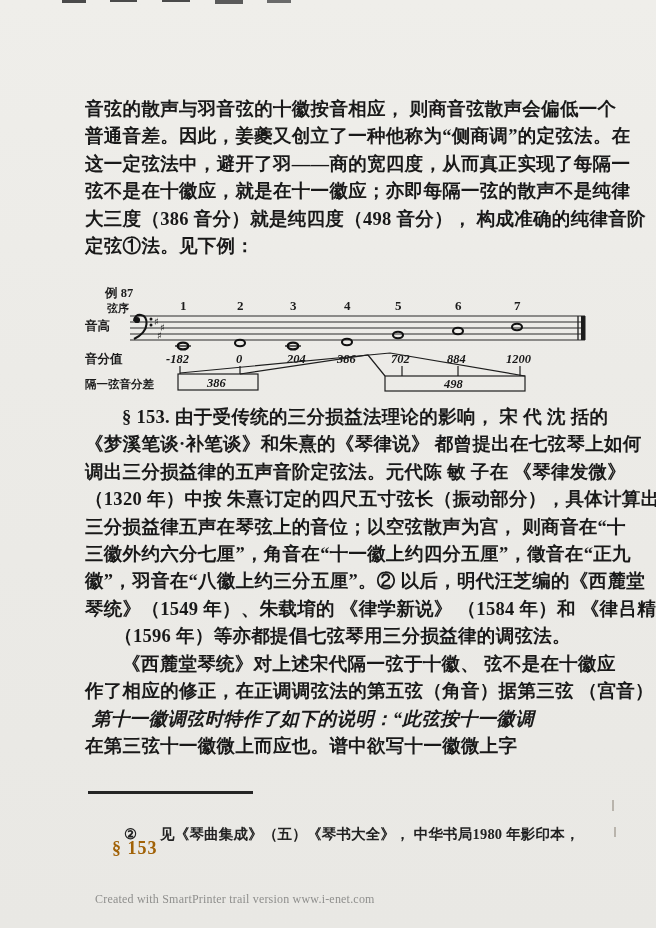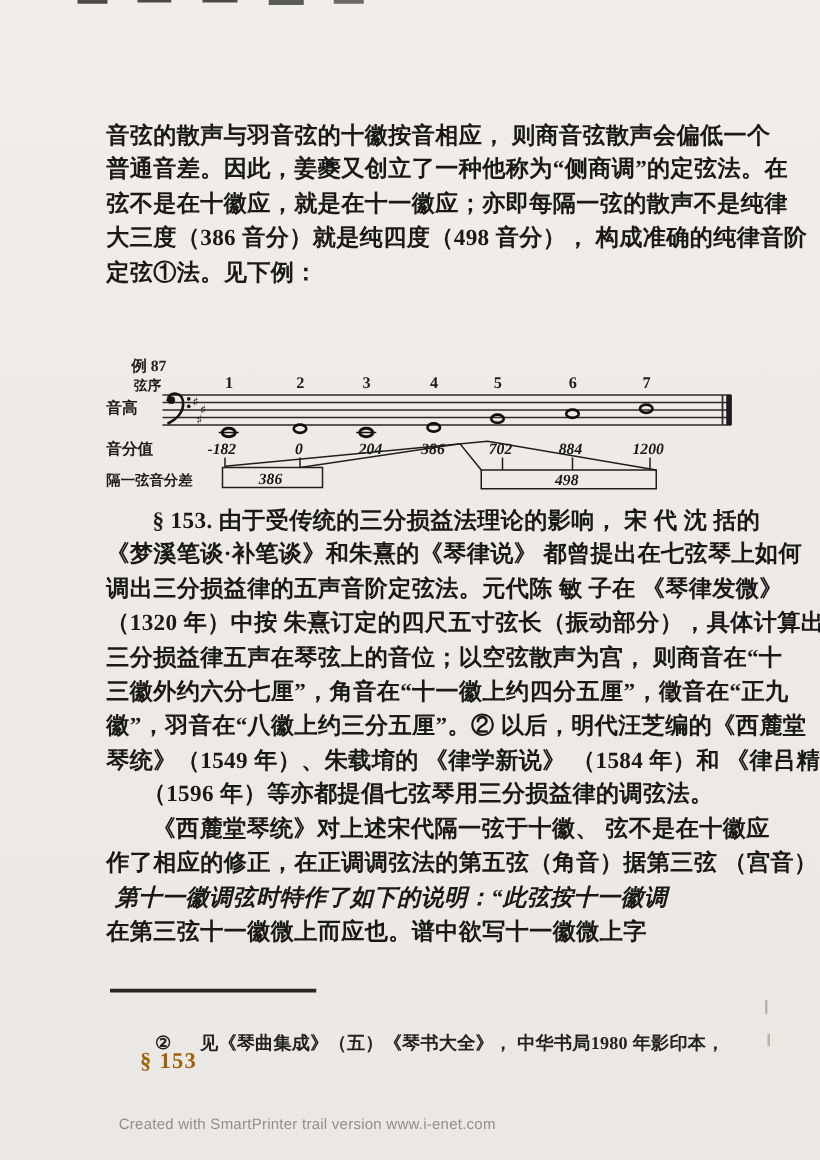--- a/index.html
+++ b/index.html
@@ -23,21 +23,21 @@
     position:absolute;left:124px;white-space:nowrap;
     font-size:14.5px;font-weight:600;letter-spacing:0.2px;color:#222;
   }
   .fnmarker{display:inline-block;width:36px;}
   .pagenum{
     position:absolute;left:112px;top:838px;font-size:18px;font-weight:600;
     letter-spacing:1px;color:#a16207;
   }
   .footer-left{
     position:absolute;left:95px;top:892px;font-size:12px;color:#8f8f8d;
-    font-family:Liberation Sans, sans-serif;letter-spacing:0.2px;
+    font-family:Liberation Serif, serif;letter-spacing:0.2px;
   }
   .footer-right{
     position:absolute;right:42px;top:931px;font-size:13.5px;
     font-family:Liberation Mono, monospace;
   }
   .footer-site{color:#a5907e;letter-spacing:2px;}
   .footer-domain{color:#c9712e;margin-left:6px;}
   .fn-edge{position:absolute;width:2px;background:#b9b4ac;}
   svg text{font-family:"Liberation Serif","DejaVu Serif",serif;}
   .sv-cn{font-size:12.5px;font-weight:700;fill:#1c1c1c;}
@@ -52,20 +52,21 @@
 
   <div class="scan-dash" style="left:62px;width:24px;height:3px;"></div>
   <div class="scan-dash" style="left:110px;width:27px;height:2px;"></div>
   <div class="scan-dash" style="left:162px;width:28px;height:2px;"></div>
   <div class="scan-dash" style="left:215px;width:28px;height:4px;background:#5a5a5a;"></div>
   <div class="scan-dash" style="left:267px;width:24px;height:3px;background:#6a6a6a;"></div>
 
   <div class="tblock" style="top:96px;">
     <div class="tline">音弦的散声与羽音弦的十徽按音相应， 则商音弦散声会偏低一个</div>
     <div class="tline">普通音差。因此，姜夔又创立了一种他称为“侧商调”的定弦法。在</div>
+    <div class="tline">这一定弦法中，避开了羽——商的宽四度，从而真正实现了每隔一</div>
     <div class="tline">弦不是在十徽应，就是在十一徽应；亦即每隔一弦的散声不是纯律</div>
     <div class="tline">大三度（386 音分）就是纯四度（498 音分）， 构成准确的纯律音阶</div>
     <div class="tline">定弦①法。见下例：</div>
   </div>
 
   <svg style="position:absolute;left:78px;top:283px;" width="540" height="115" viewBox="0 0 540 115">
 
     <text class="sv-cn" x="27" y="14">例 87</text>
     <text class="sv-cn" x="29" y="29" style="font-size:11px">弦序</text>
     <text class="sv-cn" x="7" y="47">音高</text>

